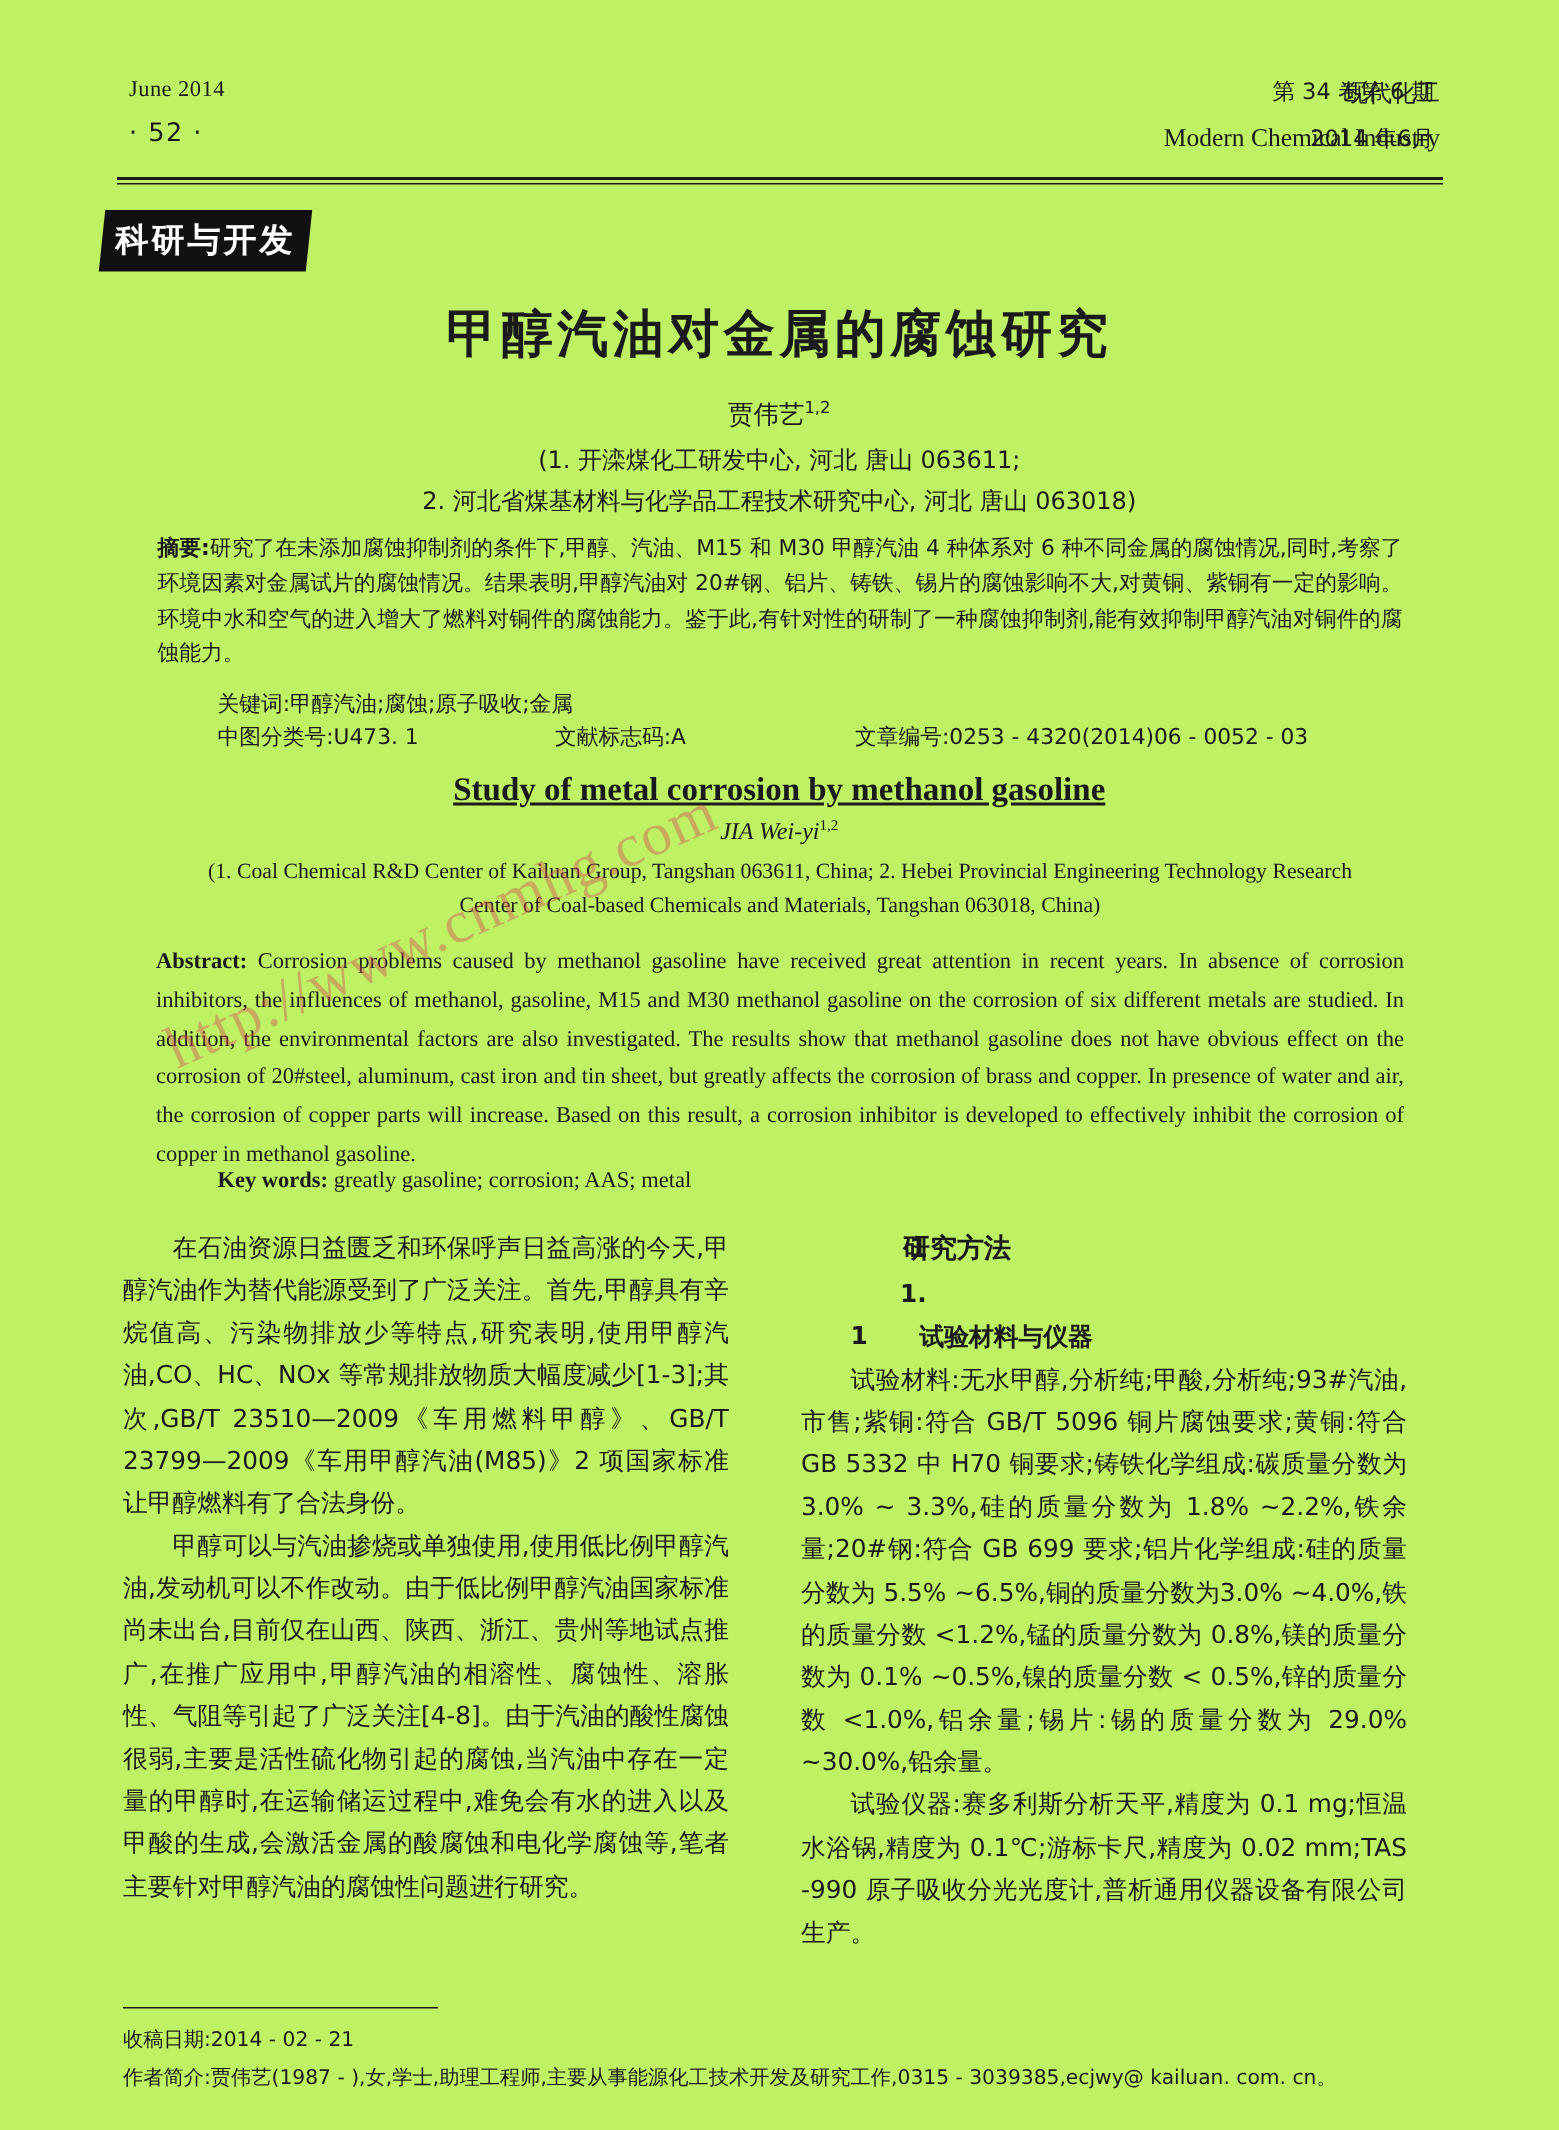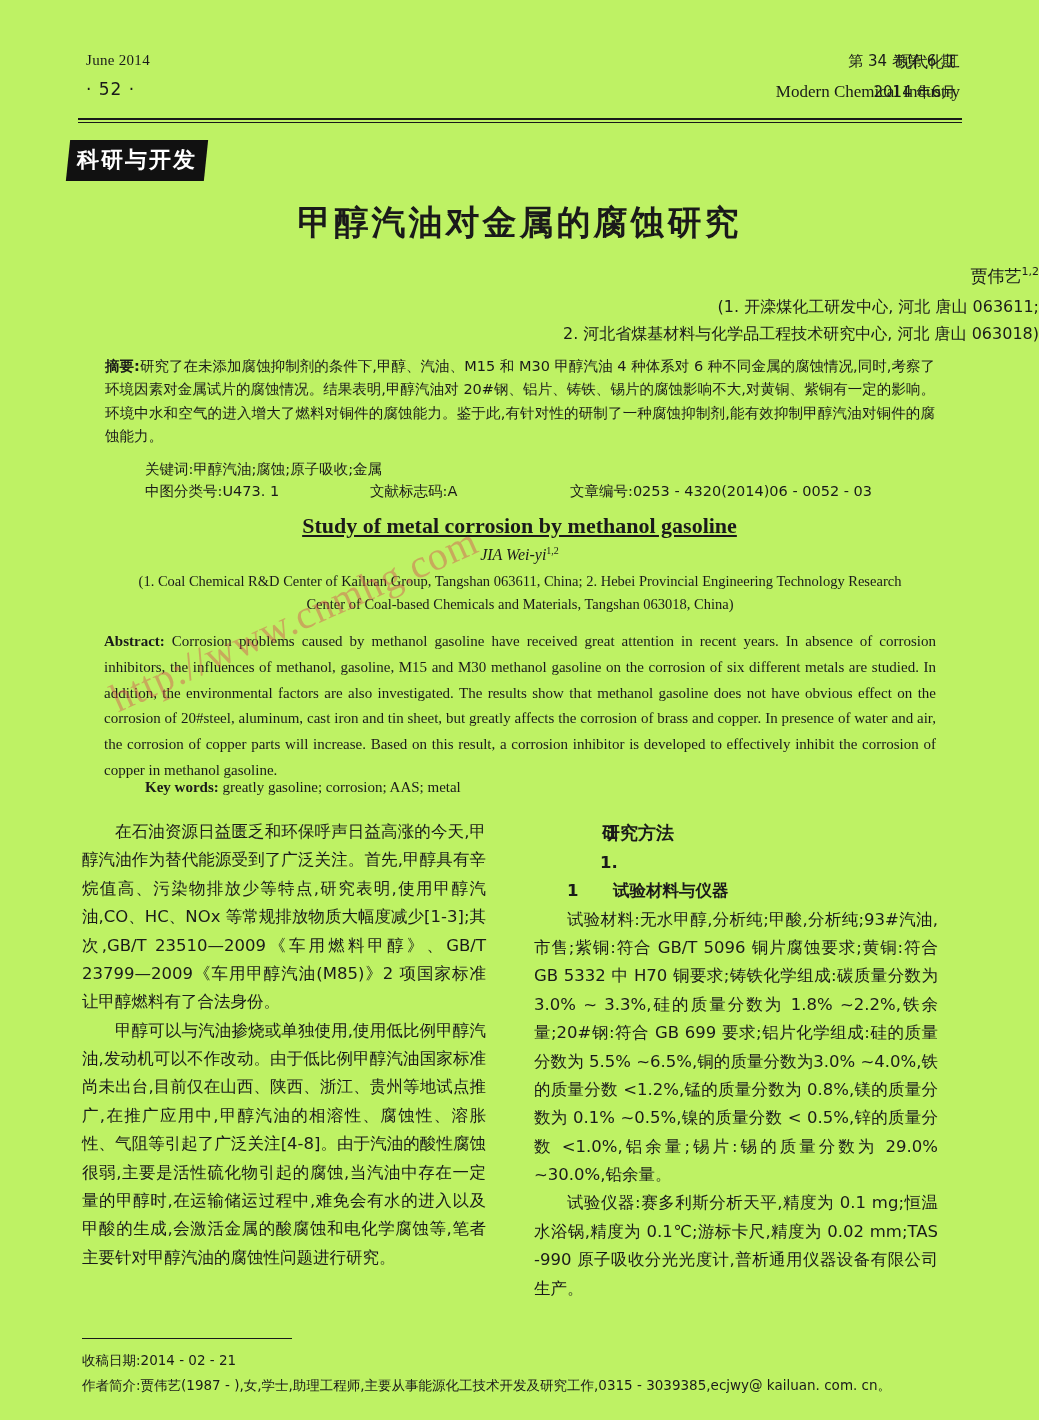--- a/index.html
+++ b/index.html
@@ -82,30 +82,30 @@
     text-align: center;
     font-family: "DejaVu Sans", sans-serif;
     font-weight: bold;
     font-size: 34px;
     letter-spacing: 3px;
   }
   .author-cn {
     position: absolute;
     left: 0; top: 265px;
     width: 1039px;
-    text-align: right;
+    text-align: center;
     font-size: 17px;
     font-family: "DejaVu Sans", sans-serif;
   }
   .author-cn sup { font-size: 11px; }
   .affil-cn {
     position: absolute;
     left: 0;
     width: 1039px;
-    text-align: right;
+    text-align: center;
     font-size: 16px;
     font-family: "DejaVu Sans", sans-serif;
   }
   .affil-cn.a1 { top: 297px; }
   .affil-cn.a2 { top: 324px; }
 
   
   .abs-cn {
     position: absolute;
     left: 105px; top: 355px;

